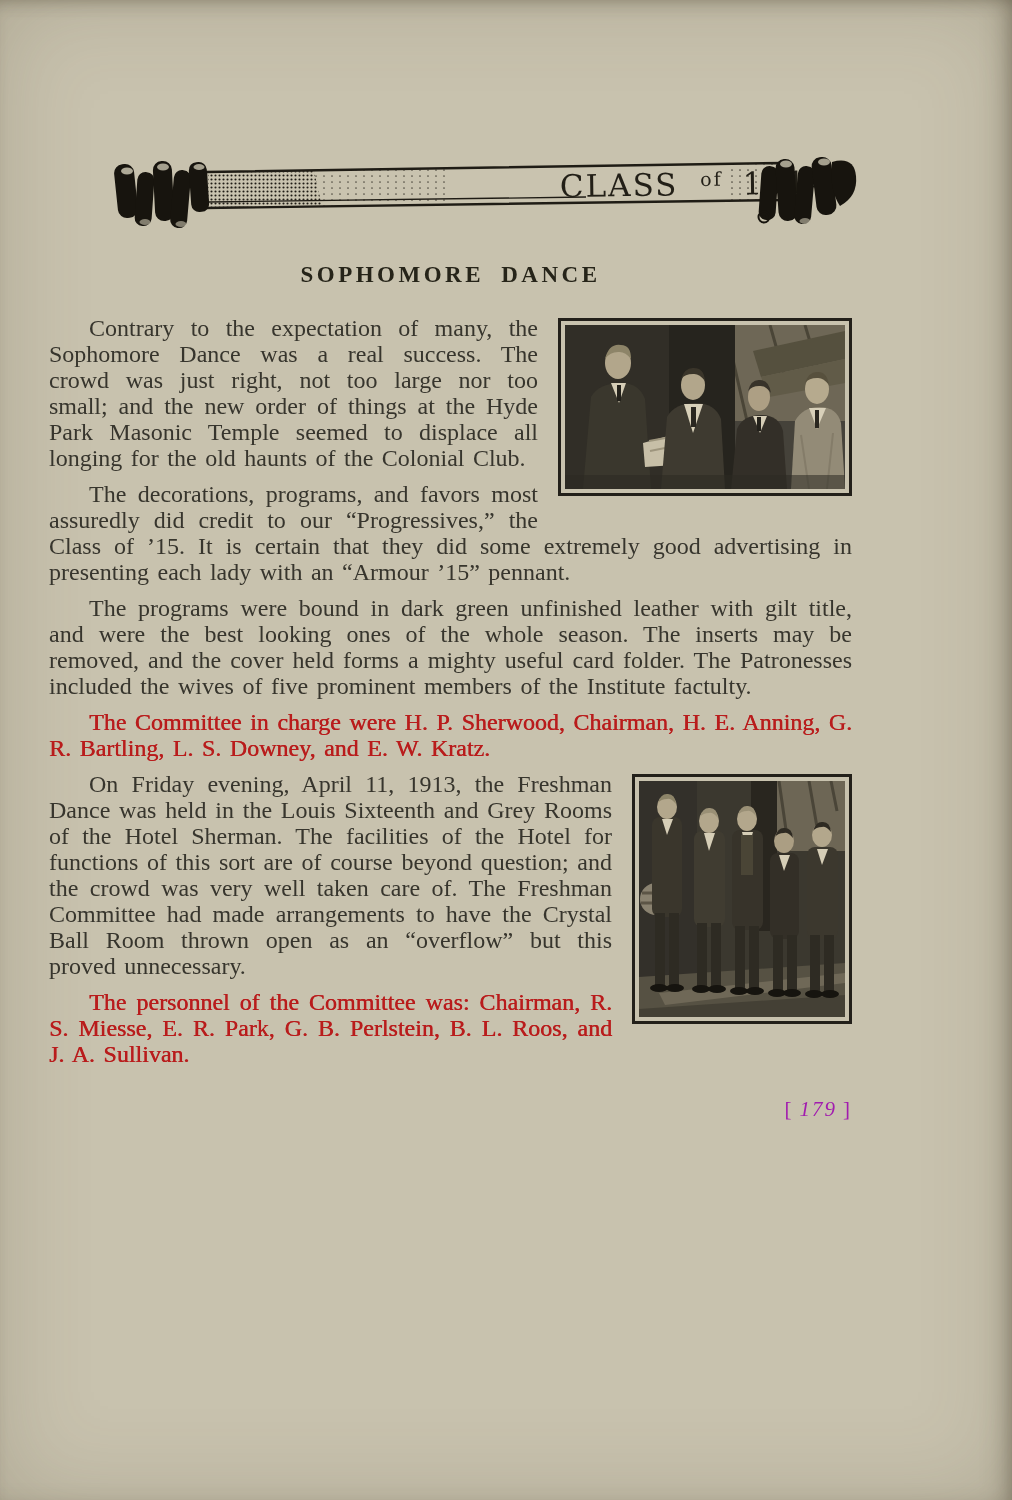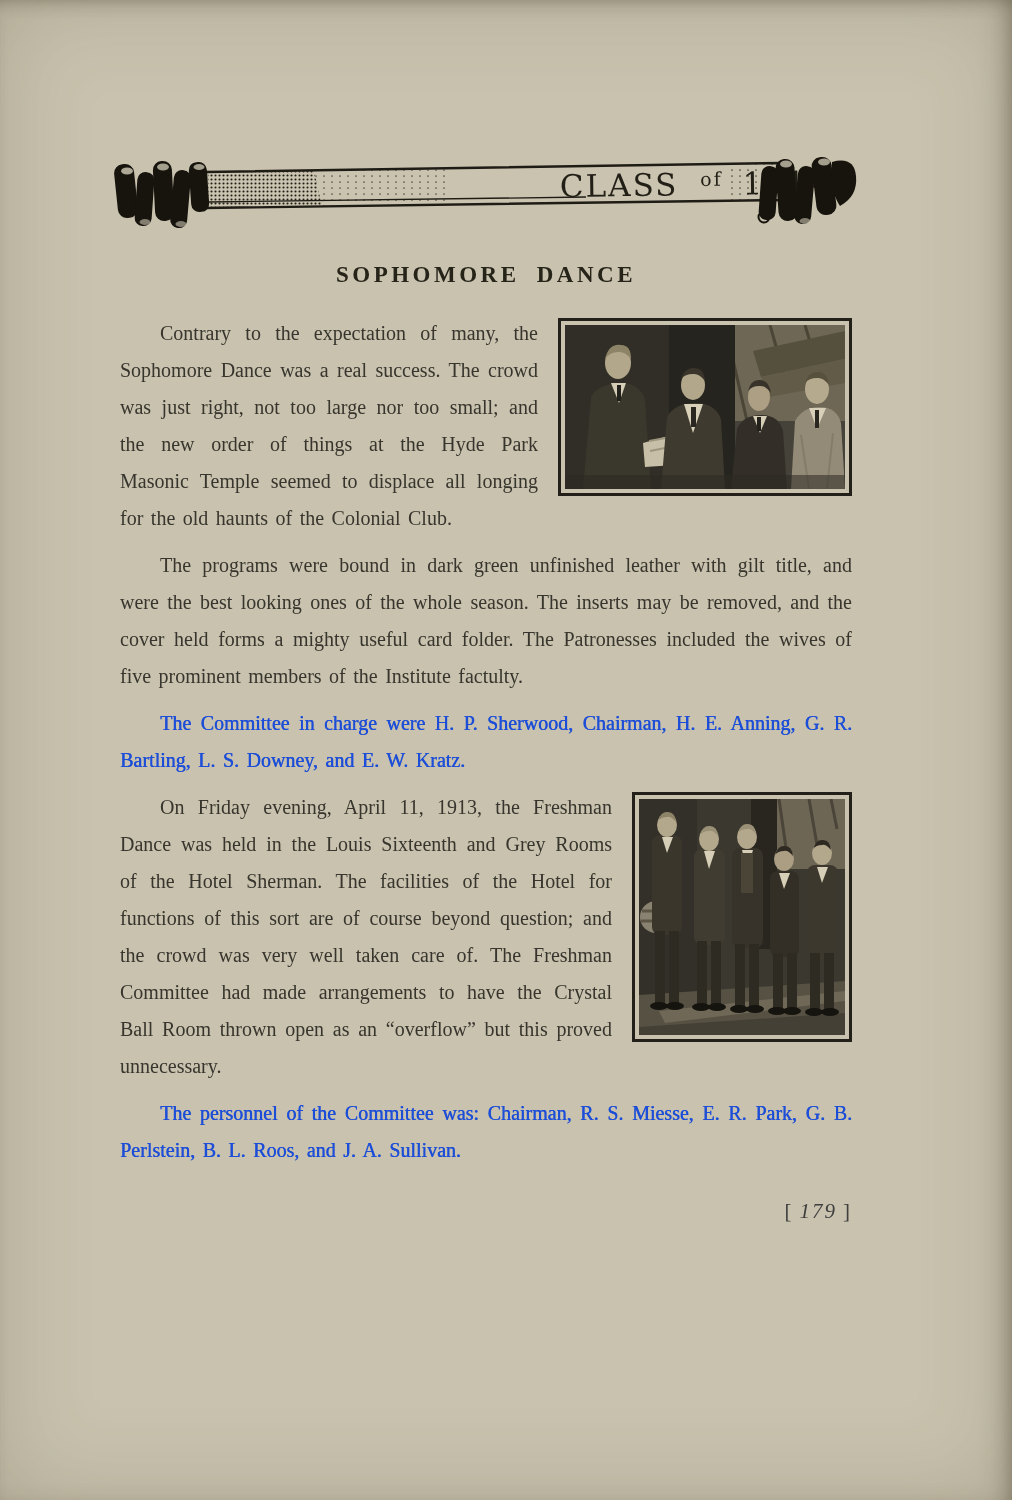--- a/index.html
+++ b/index.html
@@ -11,60 +11,60 @@
     background: #c8c2ae;
     box-shadow: inset 0 0 90px rgba(86,76,54,.22),
                 inset -16px 0 26px -14px rgba(70,62,45,.5),
                 inset 0 12px 20px -14px rgba(70,62,45,.45);
     font-family: "Liberation Serif", serif;
     color: #37352d;
     overflow: hidden;
   }
   .banner { margin: 150px 0 0 114px; width: 744px; height: 82px; }
   .banner svg { display: block; }
-  .content { margin: 0 160px 0 120px; } 
+  .content { margin: 0 160px 0 49px; } 
 
   h2.section-title {
     font-size: 23px;
     font-weight: bold;
     letter-spacing: 3.5px;
     word-spacing: 8px;
     text-align: center;
     color: #262419;
     margin: 0;
   }
   h2.first  { margin: 30px 0 27px; }
   h2.second { margin: 40px 0 25px; }
 
   section { display: block; }
   section p {
-    font-size: 20px;
-    line-height: 37px;
+    font-size: 24px;
+    line-height: 26px;
     text-align: justify;
     text-indent: 40px;
     margin: 0 0 10px;
     word-spacing: 2.5px;
   }
-  p.ink-heavy { color: #1d4ed8; text-shadow: 0.45px 0 0 currentColor; }
+  p.ink-heavy { color: #b91c1c; text-shadow: 0.45px 0 0 currentColor; }
 
   figure.photo-frame {
     float: right;
     margin: 3px 0 12px 20px;
     border: 3px solid #23201a;
     padding: 4px;
     background: transparent;
   }
   figure.photo-frame svg { display: block; }
 
   .page-number {
     clear: both;
     margin: 30px 160px 16px 0;
     text-align: right;
     font-size: 21px;
-    color: #404040;
+    color: #a21caf;
     letter-spacing: 2px;
   }
   .page-number .num { font-style: italic; padding: 0 6px; }
 </style>
 </head>
 <body>
 
 <div class="page">
 
   <header class="banner">
@@ -165,20 +165,21 @@
           <ellipse cx="252" cy="64" rx="12" ry="15" fill="#b6aa8e"></ellipse>
           <path d="M240,58 Q244,46 253,47 Q262,47 264,60 Q258,52 252,53 Q244,53 240,58 Z" fill="#57503d"></path>
           <polygon points="244,83 261,83 252,104" fill="#d8d0b9"></polygon>
           <rect x="250" y="85" width="4" height="18" fill="#2a2720"></rect>
           <path d="M236,110 L244,164 M268,108 L262,164" stroke="#847c69" stroke-width="2" fill="none"></path>
           <rect x="0" y="150" width="280" height="14" fill="#2c2a23" opacity="0.55"></rect>
         </svg>
       </figure>
 
       <p>Contrary to the expectation of many, the Sophomore Dance was a real success. The crowd was just right, not too large nor too small; and the new order of things at the Hyde Park Masonic Temple seemed to displace all longing for the old haunts of the Colonial Club.</p>
+      <p>The decorations, programs, and favors most assuredly did credit to our “Progressives,” the Class of ’15. It is certain that they did some extremely good advertising in presenting each lady with an “Armour ’15” pennant.</p>
       <p>The programs were bound in dark green unfinished leather with gilt title, and were the best looking ones of the whole season. The inserts may be removed, and the cover held forms a mighty useful card folder. The Patronesses included the wives of five prominent members of the Institute factulty.</p>
       <p class="ink-heavy">The Committee in charge were H. P. Sherwood, Chairman, H. E. Anning, G. R. Bartling, L. S. Downey, and E. W. Kratz.</p>
     </section>
 
     <section>
 
       <figure class="photo-frame">
         <svg width="206" height="236" viewBox="0 0 206 236" role="img" aria-label="Five young men in suits standing outdoors on stone steps">
           <rect width="206" height="236" fill="#3b382f"></rect>
           <rect x="128" y="0" width="78" height="70" fill="#6d6655"></rect>

